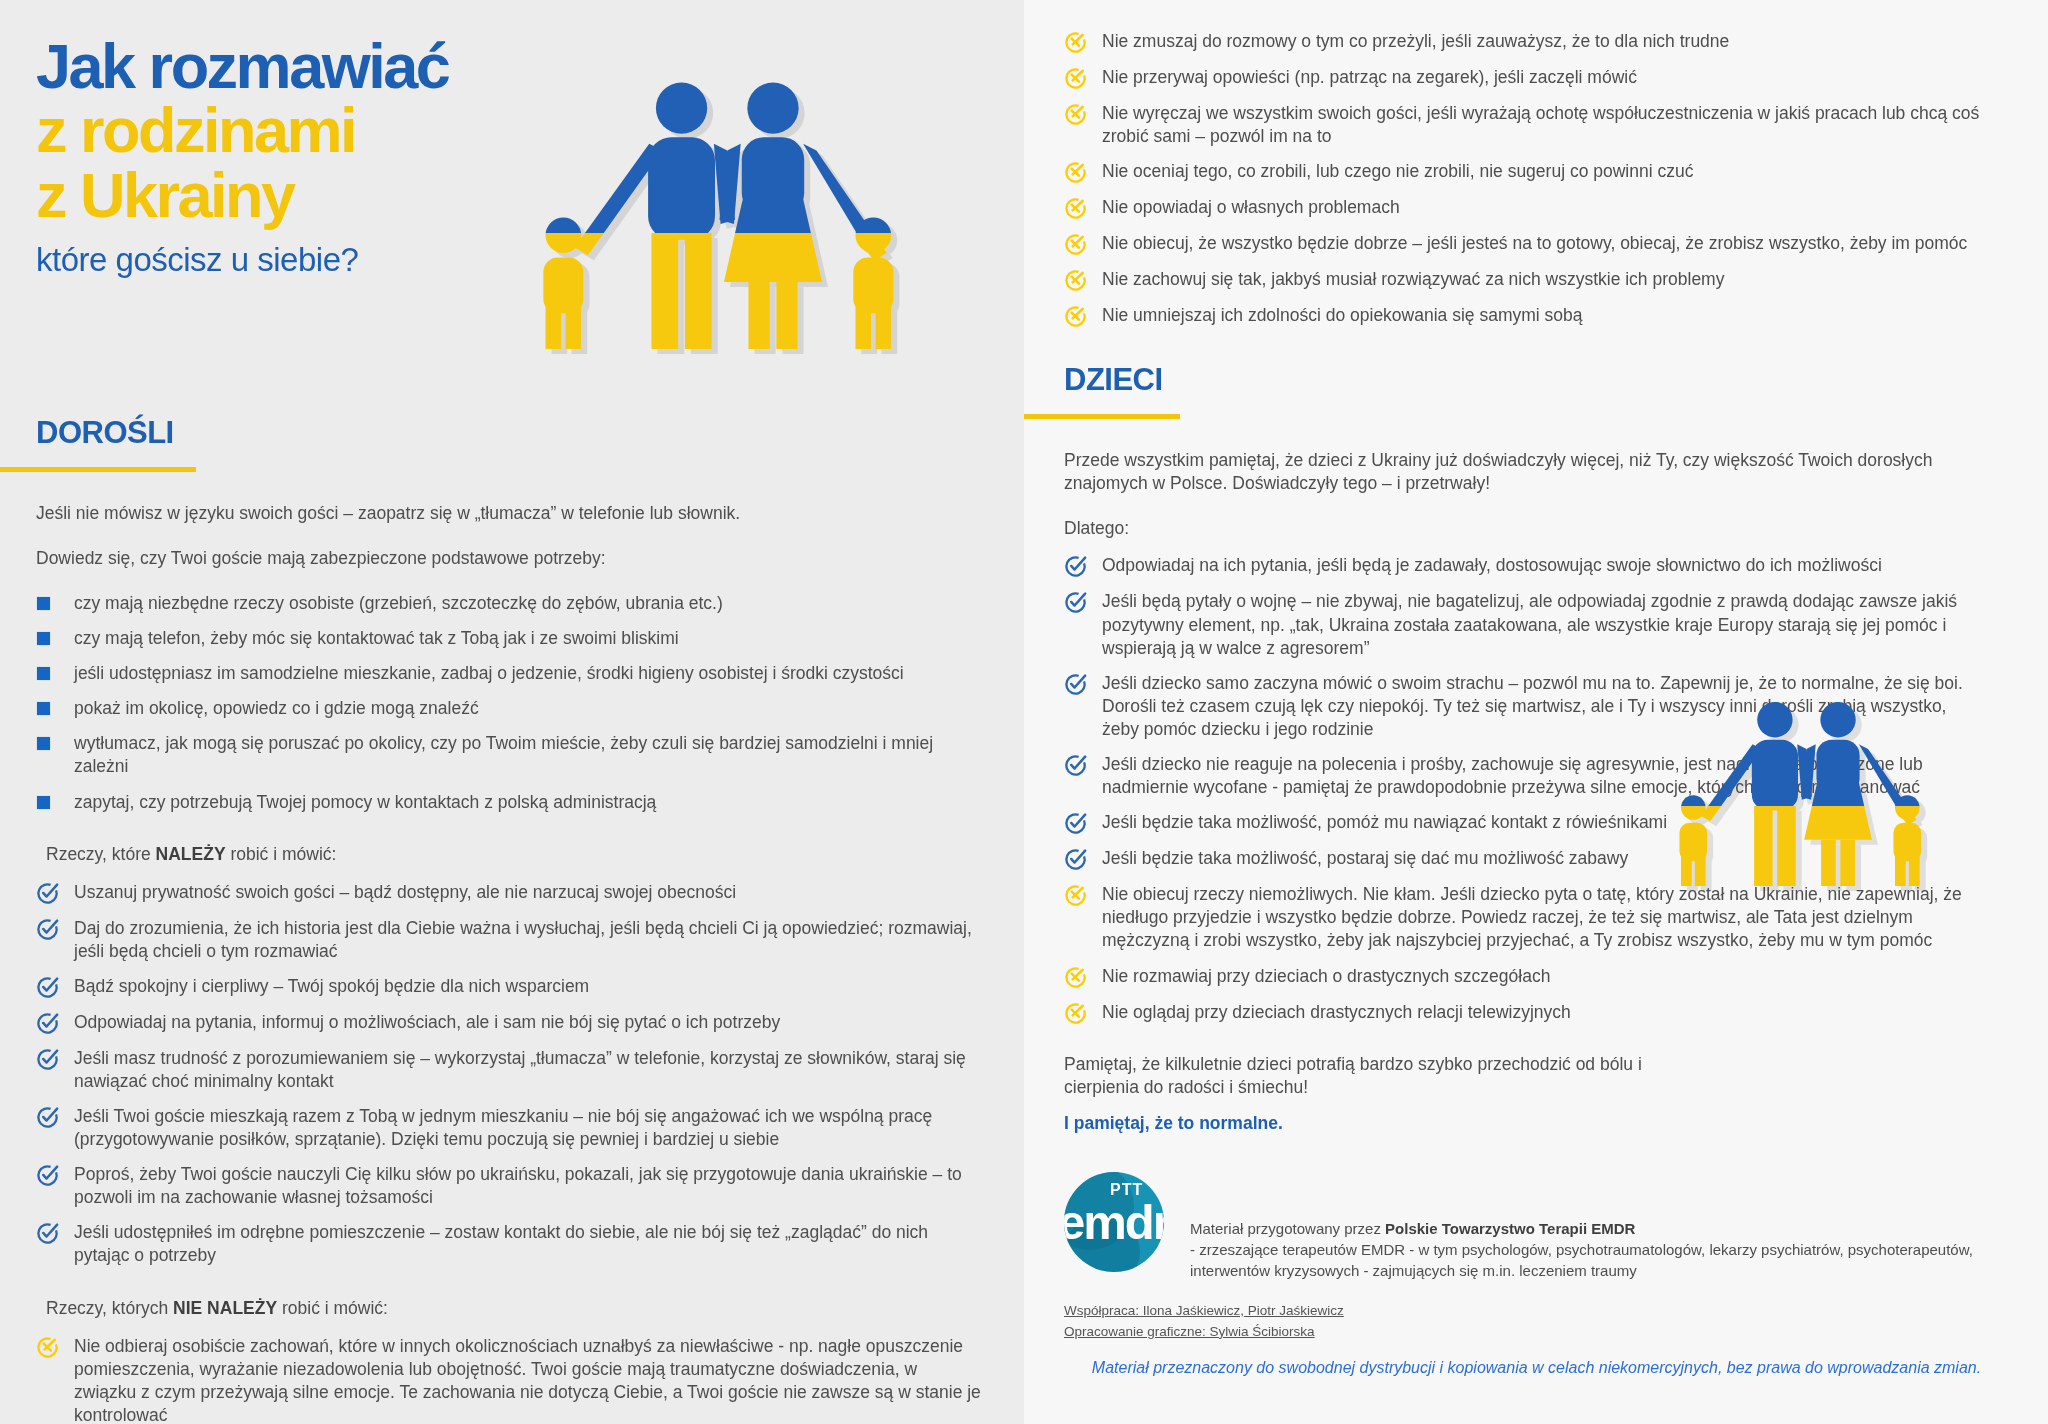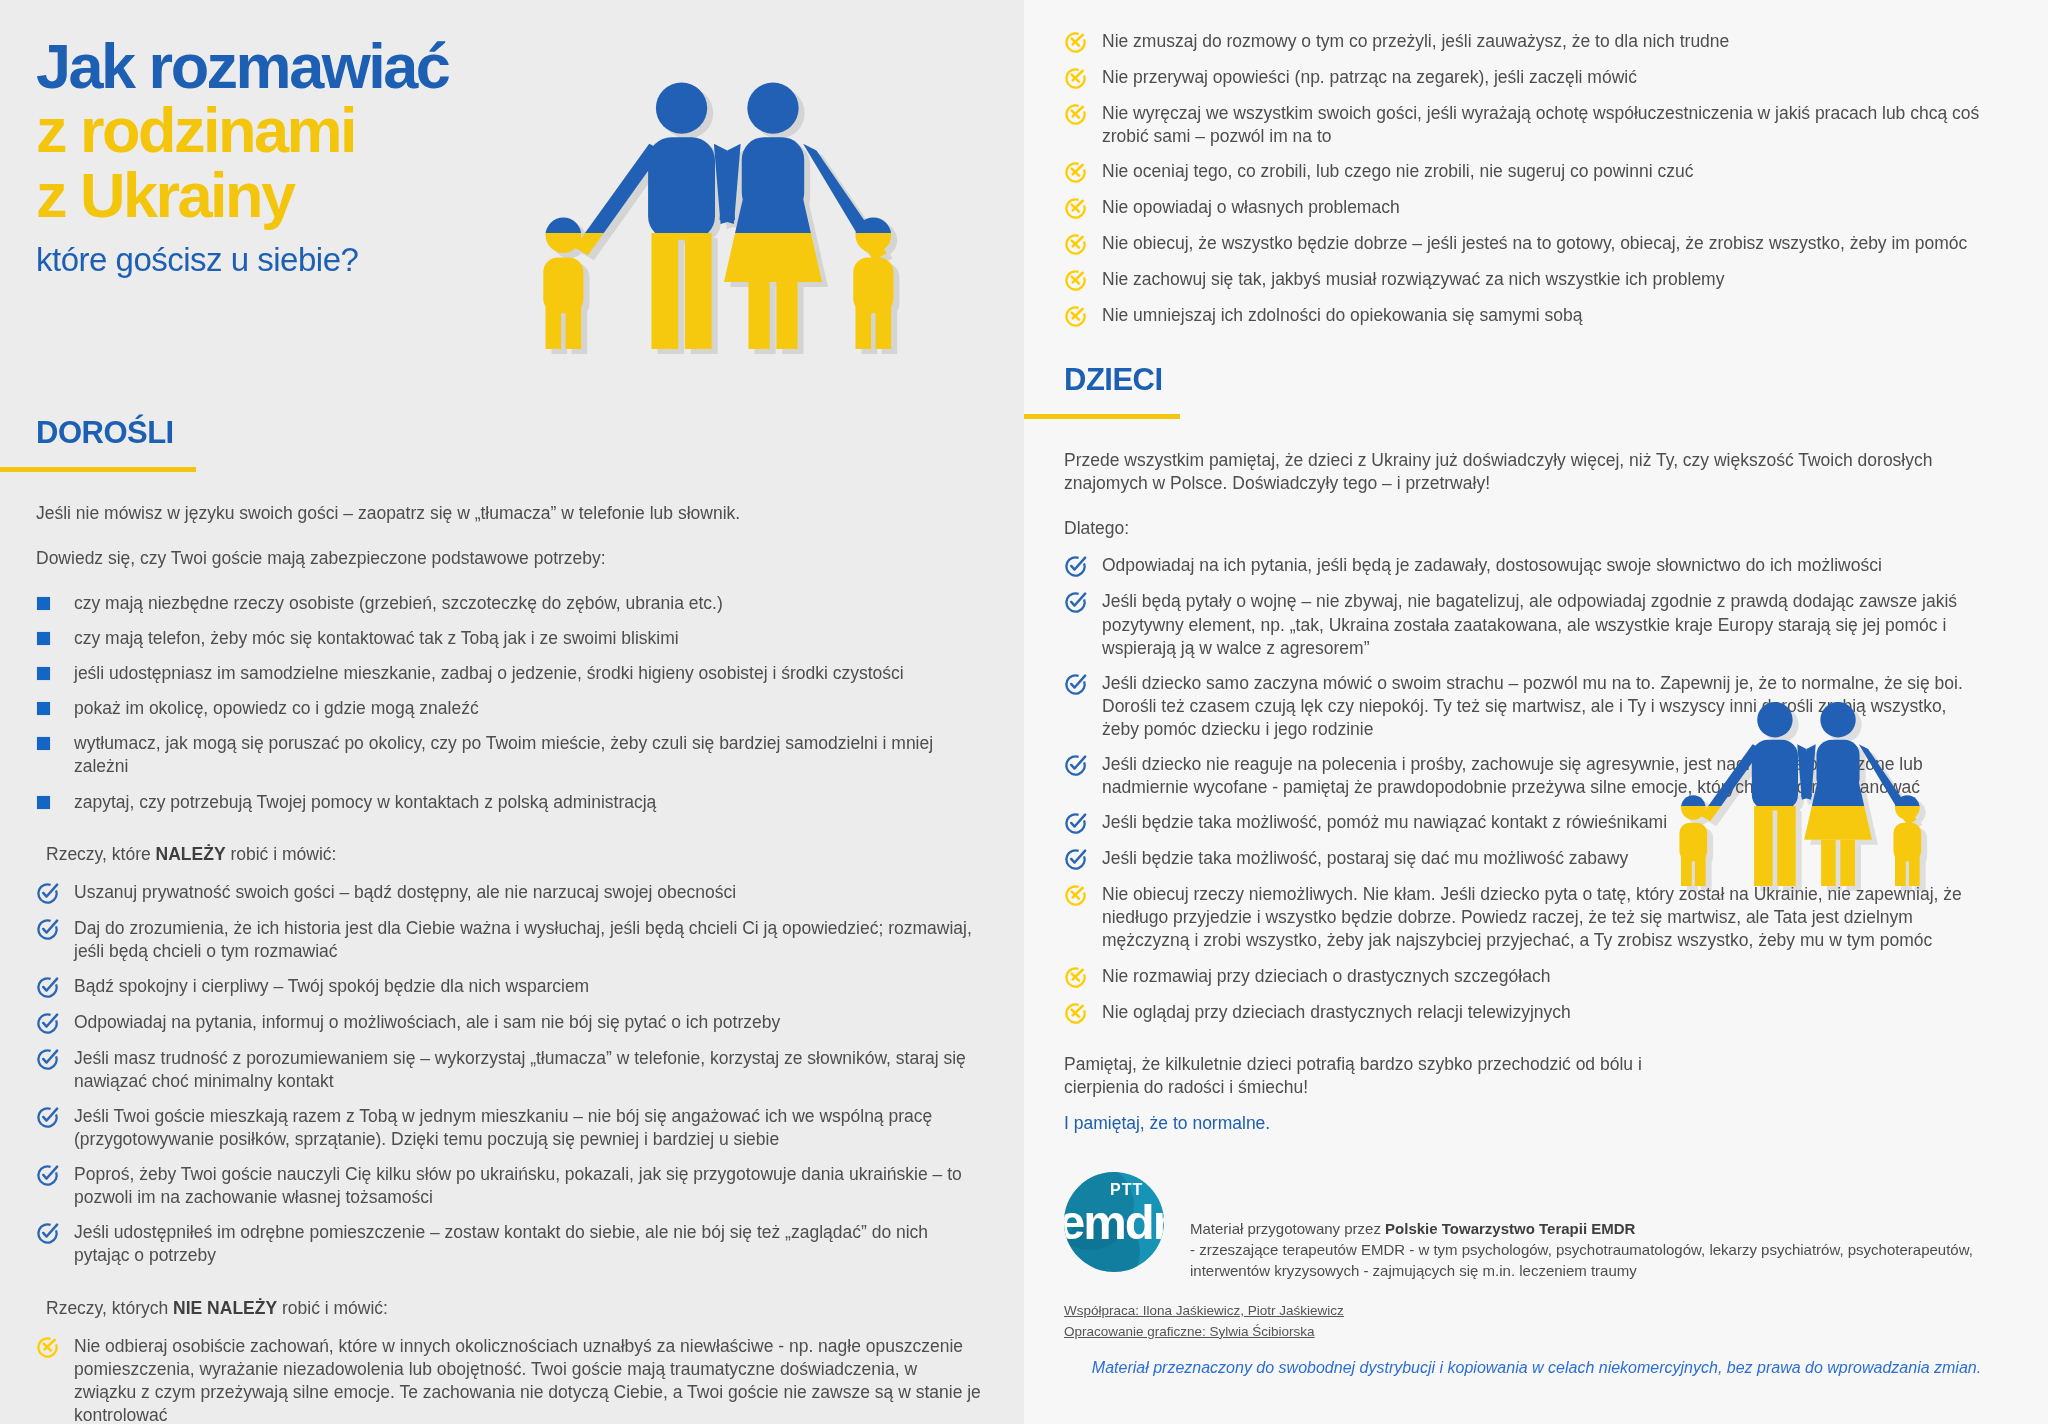--- a/index.html
+++ b/index.html
@@ -32,21 +32,21 @@
   .list .ic.check{color:#2a66b2;margin-top:-1px;}
   .list .ic.cross{color:#fc0;margin-top:-1px;}
   .list .it{flex:1;}
   .mid-head{font-size:17.5px;color:#4e4e4e;margin:30px 0 16px 10px;}
   .mid-head b{font-weight:700;color:#3f3f3f;}
 
   
   .intro-children{max-width:900px;}
   .dlatego{margin-bottom:14px;}
   .outro{max-width:580px;margin-top:28px;margin-bottom:14px;}
-  .normalne{font-size:17.5px;font-weight:400;color:#1d5fb2;margin-top:4px;}
+  .normalne{font-size:17.5px;font-weight:700;color:#1d5fb2;margin-top:4px;}
 
   
   .family-svg{filter:drop-shadow(6px 5px 0 rgba(70,70,70,0.14));}
   .family-large{position:absolute;left:492px;top:68px;}
   .family-small{position:absolute;left:620px;top:692px;}
 
   
   .rfooter{position:absolute;left:40px;top:1172px;width:945px;}
   .foot-top{display:flex;align-items:flex-start;gap:26px;}
   .logo{position:relative;width:100px;height:100px;border-radius:50%;background:#1793b5;overflow:hidden;flex:0 0 100px;}

